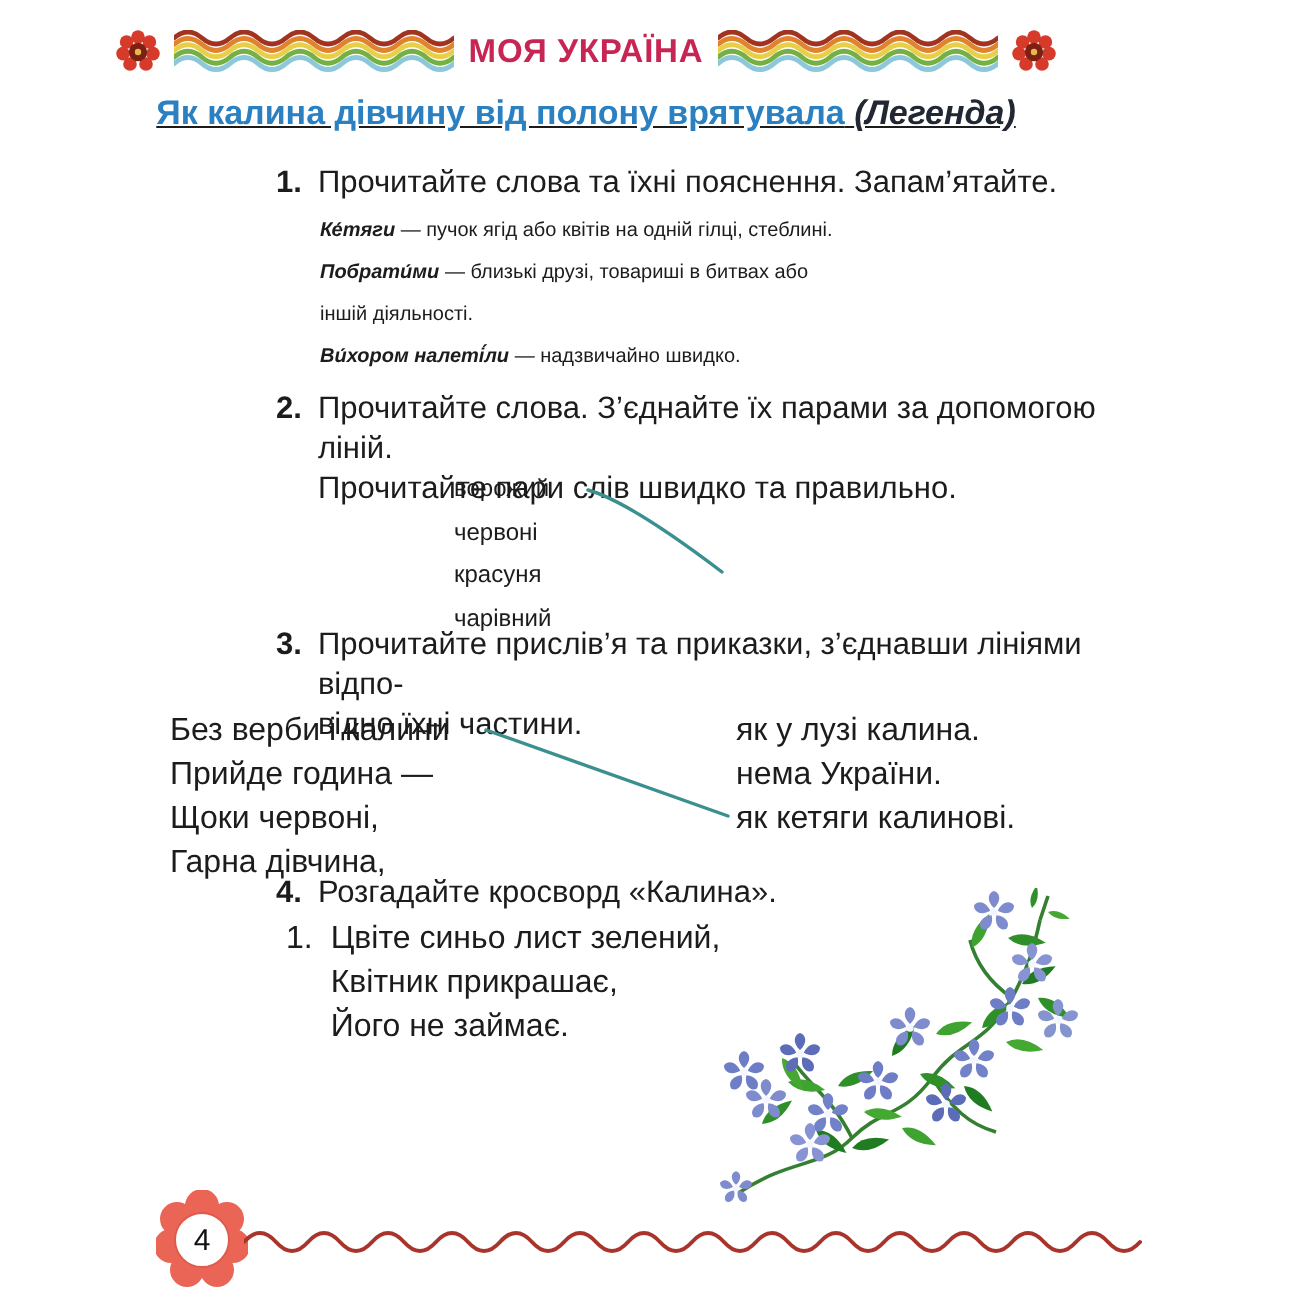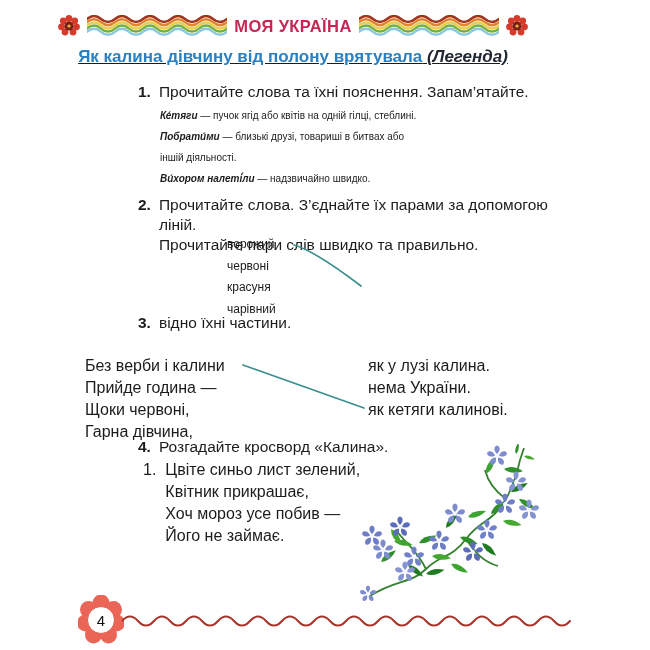--- a/index.html
+++ b/index.html
@@ -109,20 +109,21 @@
   <div class="mcol" id="m1-left">
     <div>ворожий</div>
     <div>червоні</div>
     <div>красуня</div>
     <div>чарівний</div>
   </div>
 
   <div class="ex" id="ex3">
     <span class="ex-num">3.</span>
     <div>
+      <div>Прочитайте прислів’я та приказки, з’єднавши лініями відпо-</div>
       <div>відно їхні частини.</div>
     </div>
   </div>
   <div class="pcol" id="m2-left">
     <div>Без верби і калини</div>
     <div>Прийде година —</div>
     <div>Щоки червоні,</div>
     <div>Гарна дівчина,</div>
   </div>
   <div class="pcol" id="m2-right">
@@ -133,21 +134,20 @@
 
   <div class="ex" id="ex4">
     <span class="ex-num">4.</span>
     <div>Розгадайте кросворд «Калина».</div>
   </div>
   <div class="riddle">
     <span>1.</span>
     <div>
       <div>Цвіте синьо лист зелений,</div>
       <div>Квітник прикрашає,</div>
-      <div>Хоч мороз усе побив —</div>
       <div>Його не займає.</div>
     </div>
   </div>
 
   <svg class="overlay" width="650" height="650" viewBox="0 0 650 650" fill="none" stroke-width="1.7" stroke-linecap="round">
     <path d="M294,245 Q315,251 361,286" stroke="#3b8f8f"></path>
     <path d="M243,365 Q280,378 364,408" stroke="#3b8f8f"></path>
   </svg>
 
   <svg class="illustration" width="198" height="164" viewBox="0 0 198 164">

